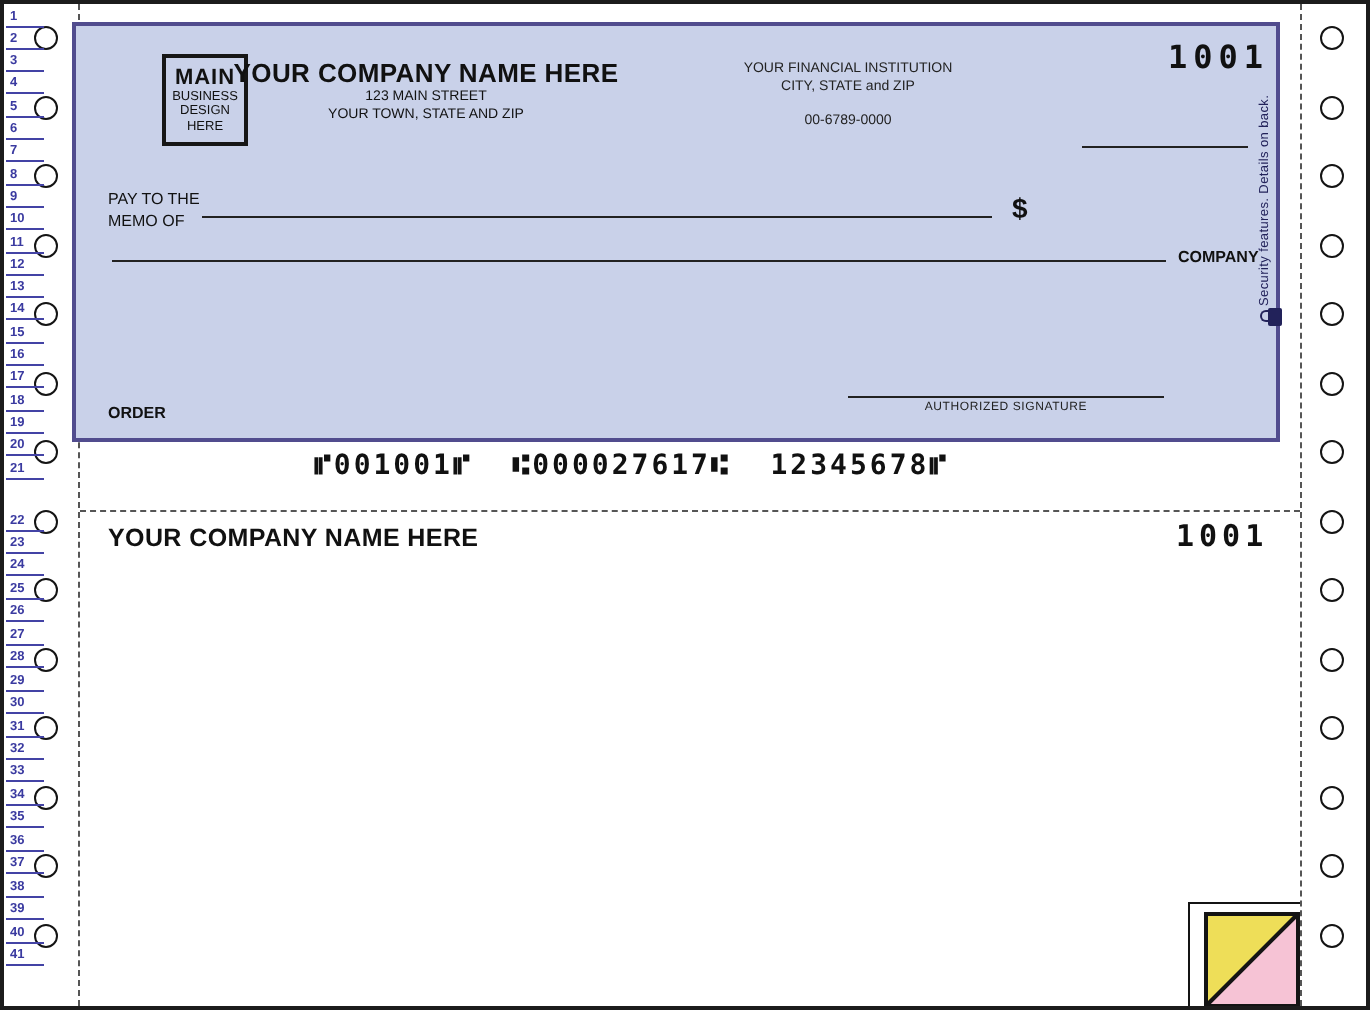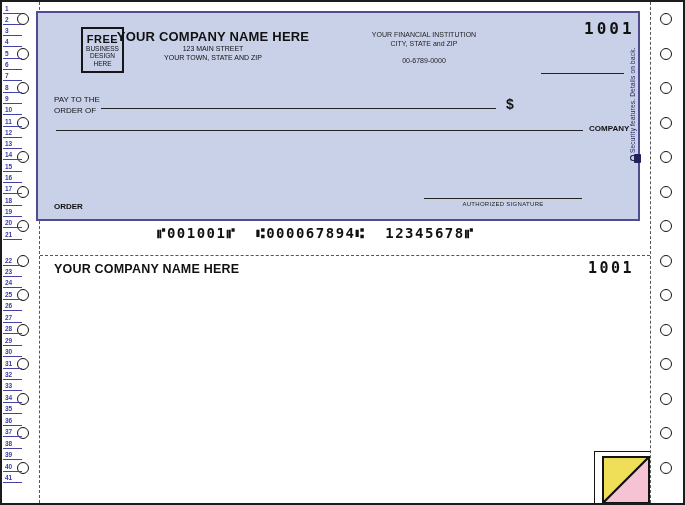--- a/index.html
+++ b/index.html
@@ -167,21 +167,21 @@
       <div class="rownum" style="top: 413.8px;">36</div>
       <div class="rownum" style="top: 425.25px;">37</div>
       <div class="rownum" style="top: 436.7px;">38</div>
       <div class="rownum" style="top: 448.15px;">39</div>
       <div class="rownum" style="top: 459.6px;">40</div>
       <div class="rownum" style="top: 471.05px;">41</div>
     </div>
 
   <div class="check">
     <div class="free-box">
-      <div class="big">FREE</div>
+      <div class="big">MAIN</div>
       <div class="sm">BUSINESS</div>
       <div class="sm">DESIGN</div>
       <div class="sm">HERE</div>
     </div>
 
     <div class="company-block">
       <div class="name">YOUR COMPANY NAME HERE</div>
       <div class="addr">123 MAIN STREET</div>
       <div class="addr">YOUR TOWN, STATE AND ZIP</div>
     </div>
@@ -190,41 +190,41 @@
       <div class="bline">YOUR FINANCIAL INSTITUTION</div>
       <div class="bline">CITY, STATE and ZIP</div>
       <div class="fraction">00-6789-0000</div>
     </div>
 
     <div class="check-number">1001</div>
     <div class="date-line"></div>
 
     <div class="pay-label">
       <div>PAY TO THE</div>
-      <div>ORDER OF</div>
+      <div>MEMO OF</div>
     </div>
     <div class="payee-line"></div>
     <div class="dollar-sign">$</div>
 
     <div class="dollars-line"></div>
     <div class="dollars-label">COMPANY</div>
 
     <div class="memo-label">ORDER</div>
     <div class="sig-block">
       <div class="sig-label">AUTHORIZED SIGNATURE</div>
     </div>
 
     <div class="security-text">Security features. Details on back.</div>
     <div class="lock-icon">
       <div class="shackle"></div>
       <div class="body"></div>
     </div>
   </div>
 
-  <div class="micr">⑈001001⑈  ⑆000067894⑆  12345678⑈</div>
+  <div class="micr">⑈001001⑈  ⑆000027617⑆  12345678⑈</div>
 
   <div class="perf-line"></div>
   <div class="stub-company">YOUR COMPANY NAME HERE</div>
   <div class="stub-number">1001</div>
 
   <div class="notch-v"></div>
   <div class="notch-h"></div>
   <svg class="corner-svg" width="48" height="48" viewBox="0 0 48 48">
     <polygon points="1,1 47,1 1,47" stroke="#141414" stroke-width="2" fill="#eede58"></polygon>
     <polygon points="47,1 47,47 1,47" stroke="#141414" stroke-width="2" fill="#f6c3d5"></polygon>

